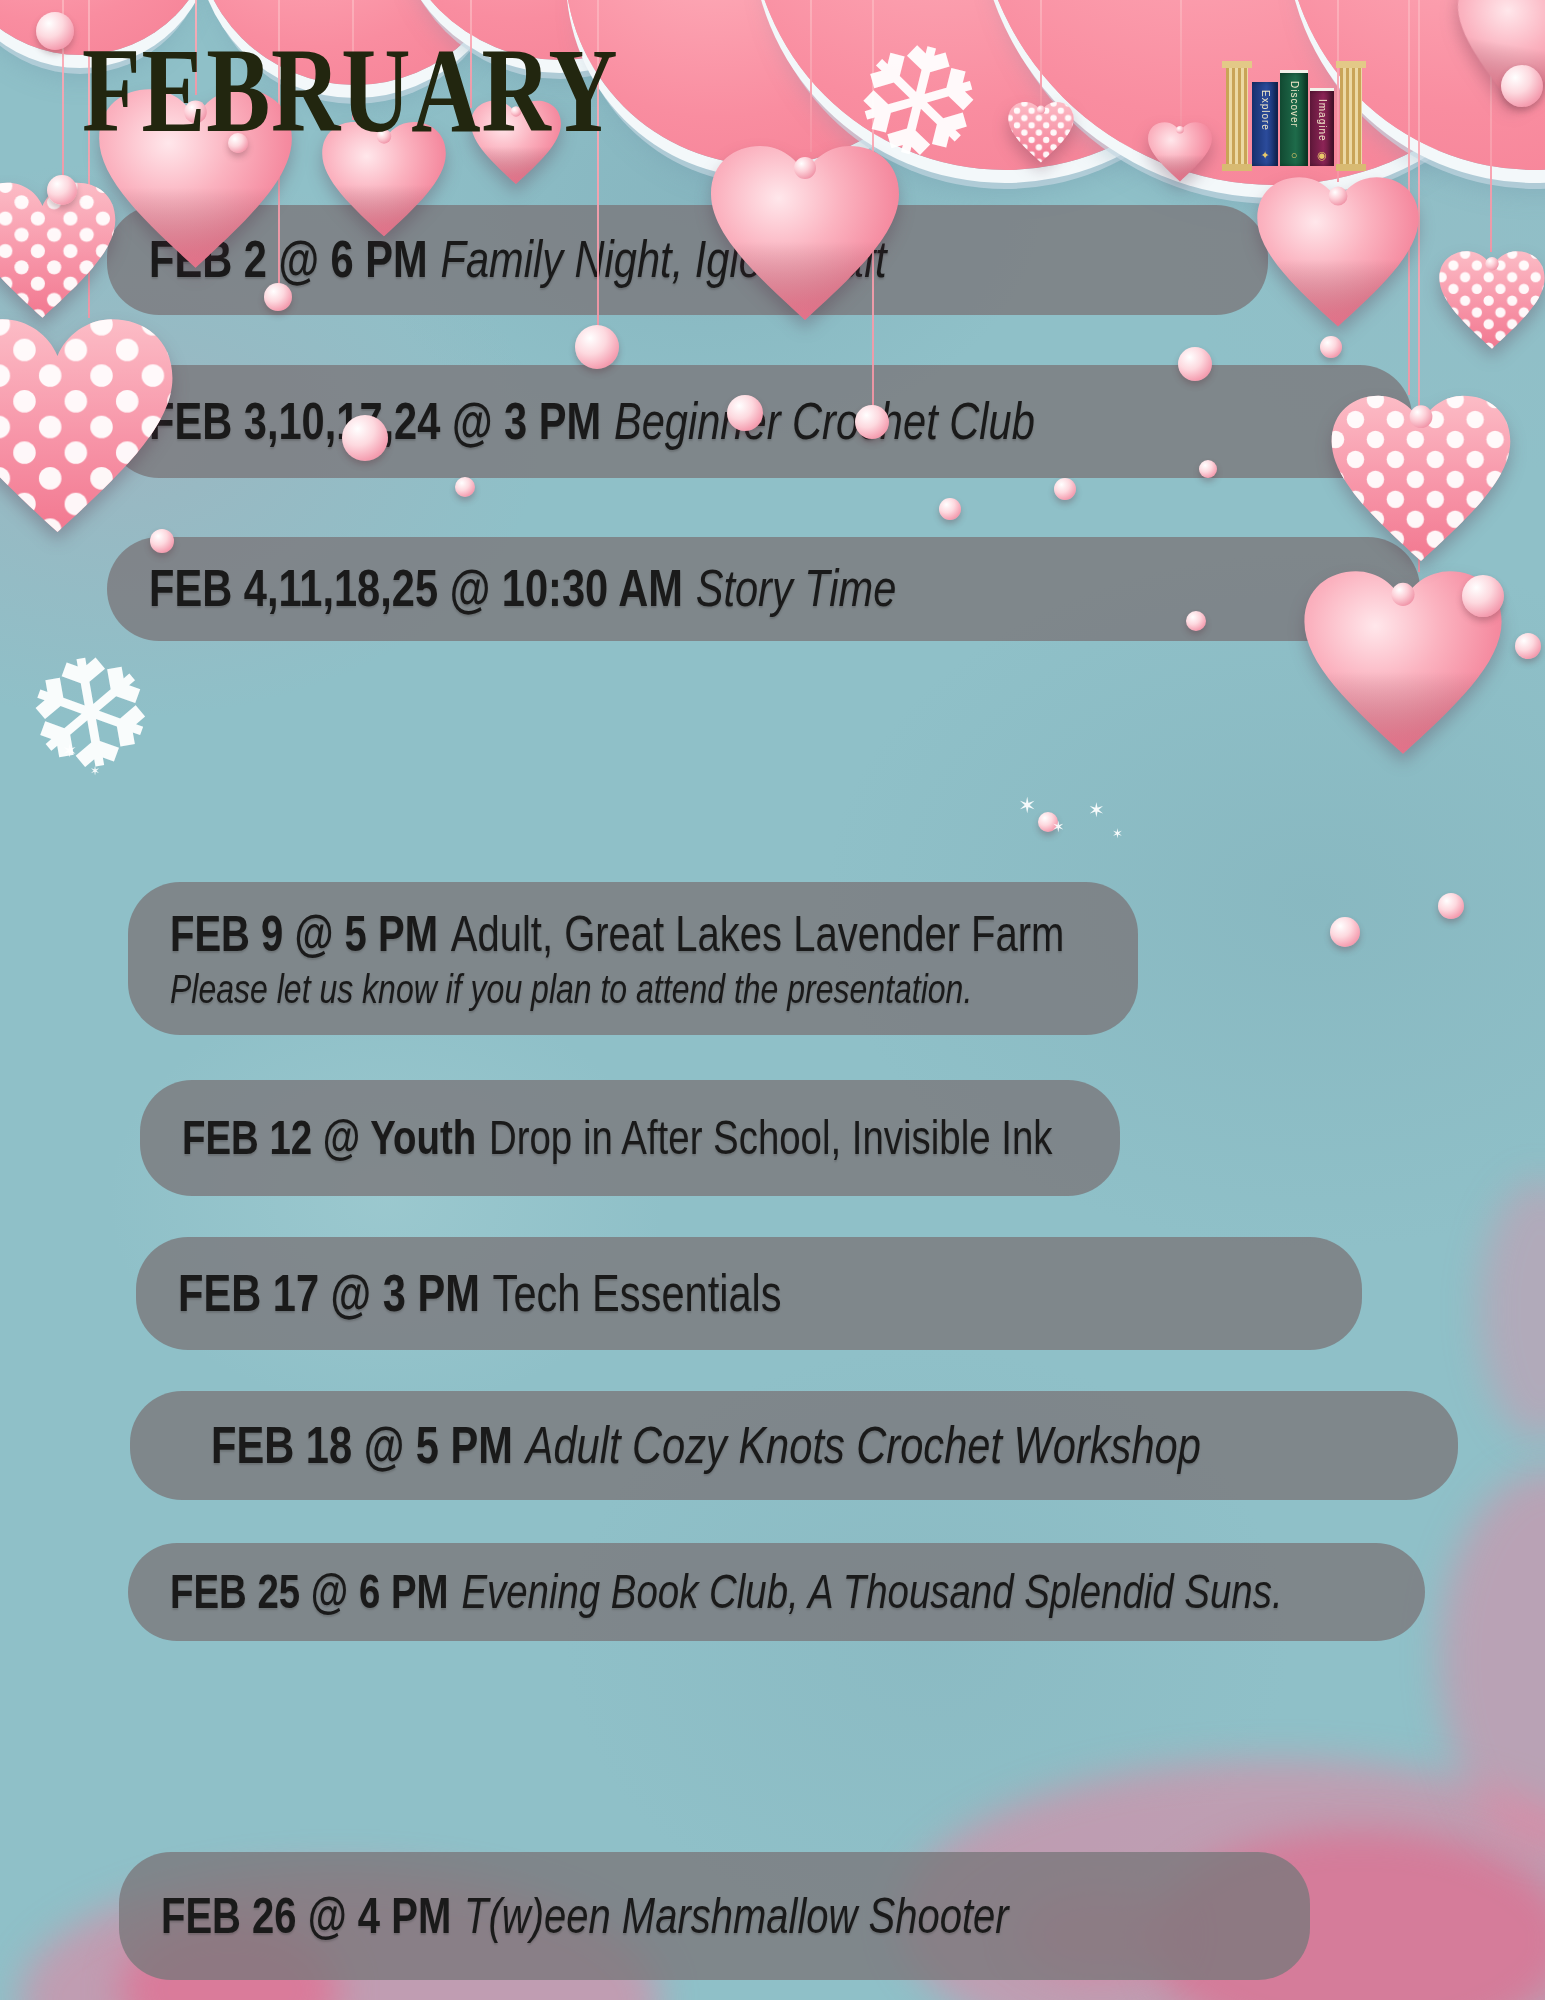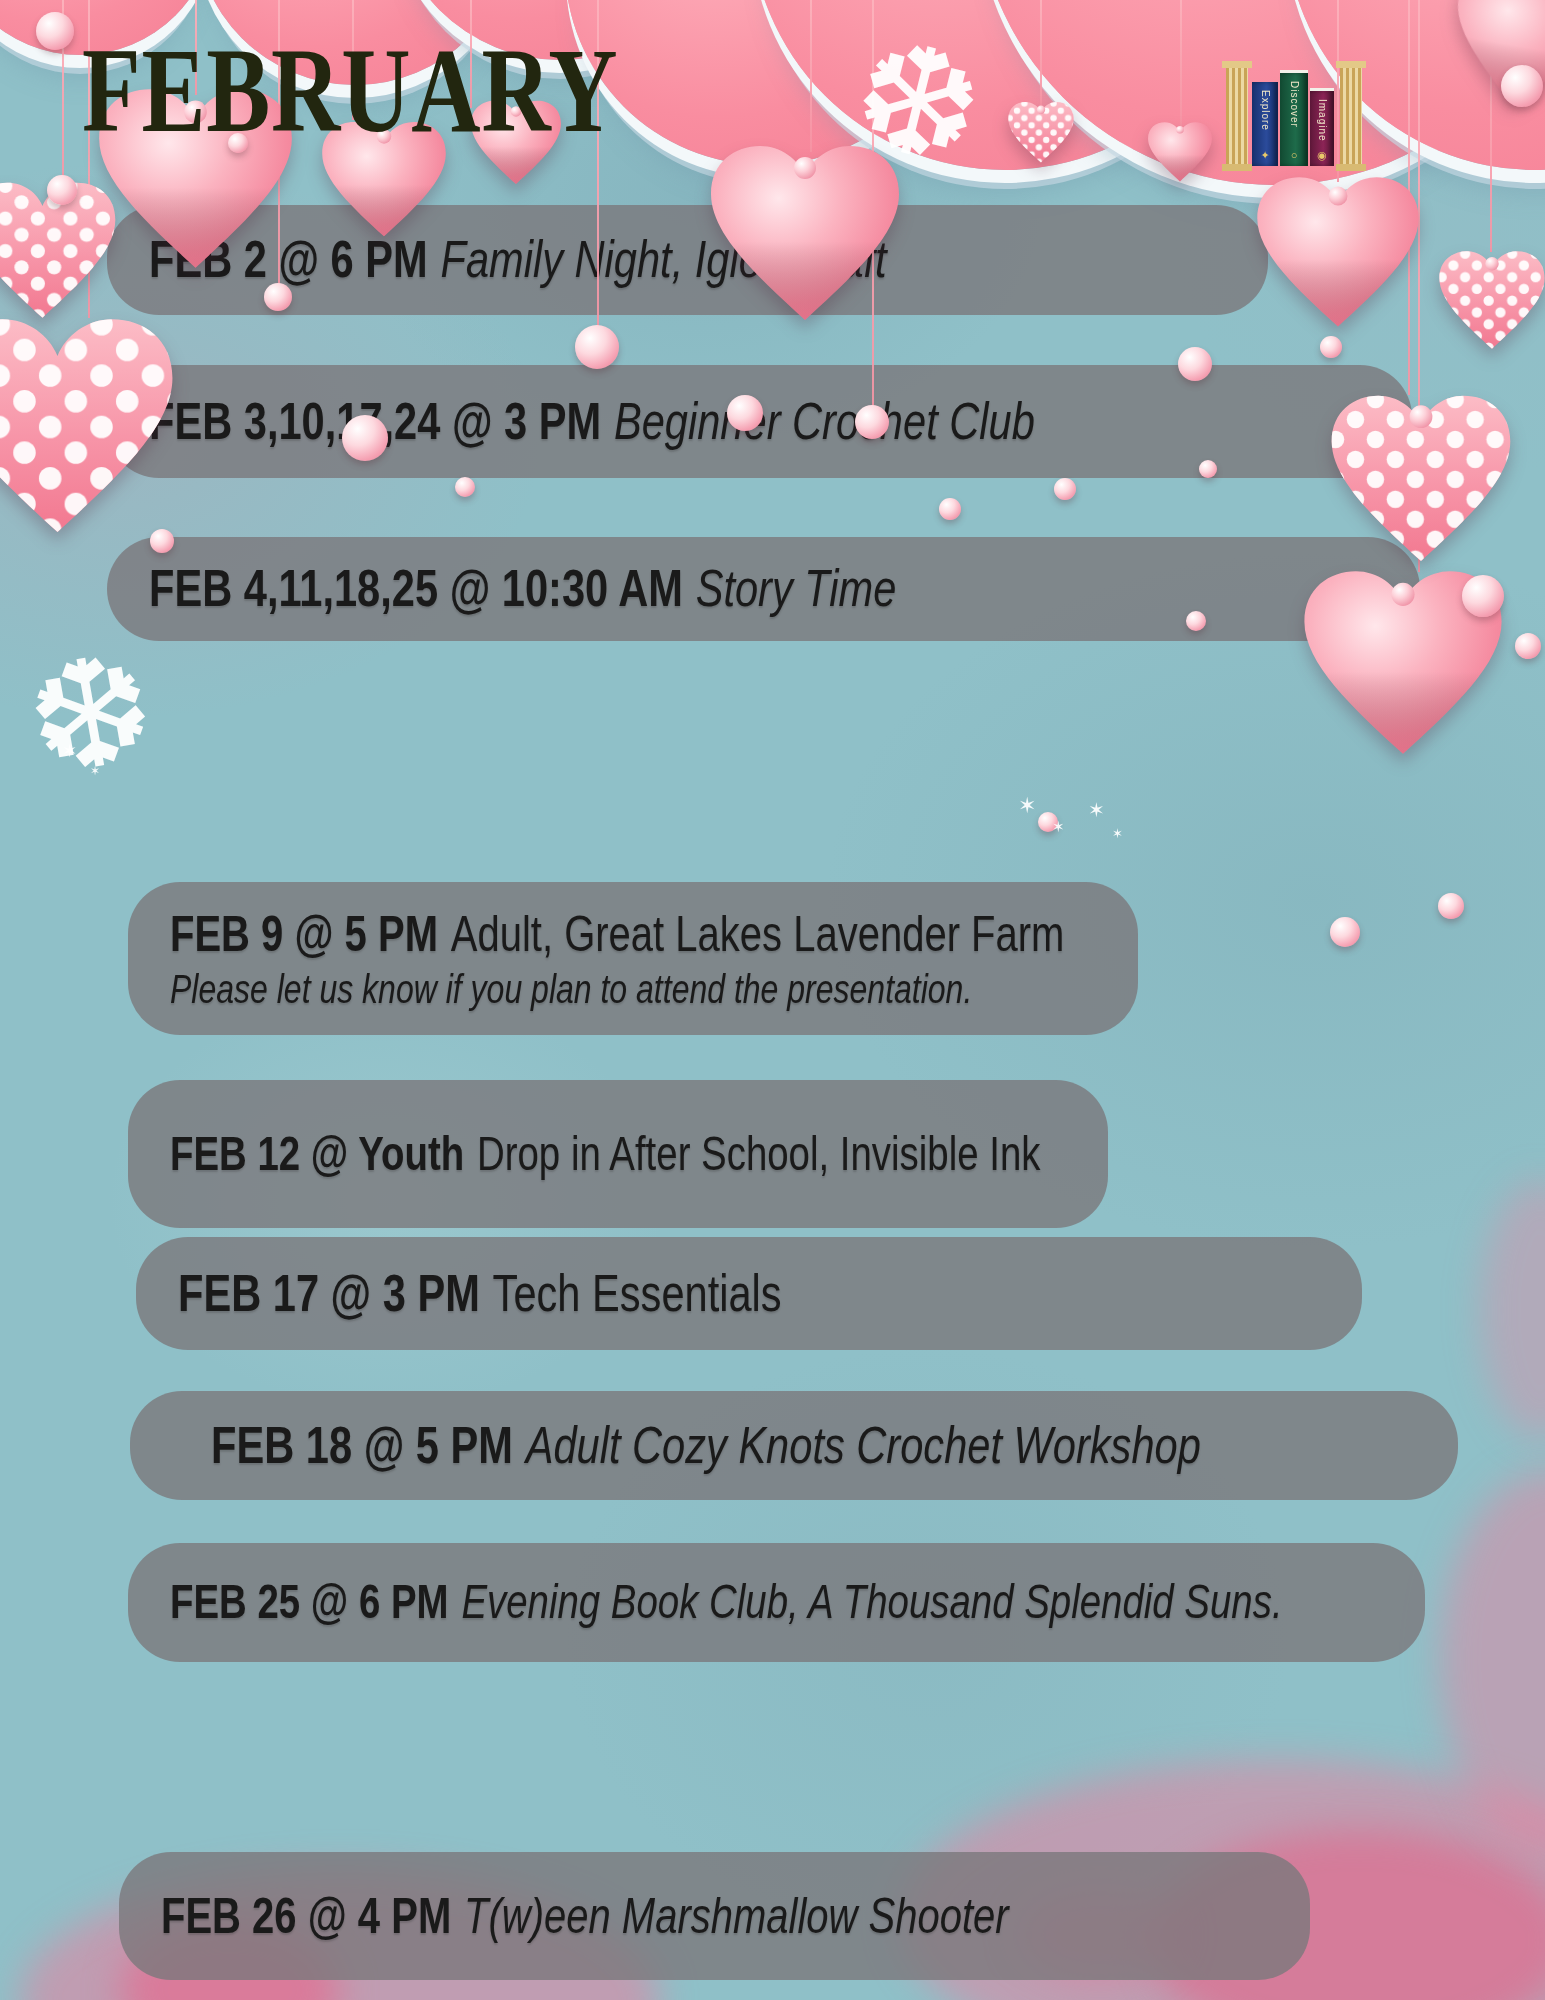--- a/index.html
+++ b/index.html
@@ -112,30 +112,30 @@
   <div class="bar" style="top:365px;left:107px;width:1305px;height:113px;">
     <div class="line"><span class="when">FEB 3,10,17,24 @ 3 PM</span><span class="evt it">Beginner Crochet Club</span></div>
   </div>
   <div class="bar" style="top:537px;left:107px;width:1313px;height:104px;">
     <div class="line"><span class="when">FEB 4,11,18,25 @ 10:30 AM</span><span class="evt it">Story Time</span></div>
   </div>
   <div class="bar" style="top:882px;left:128px;width:1010px;height:153px;">
     <div class="line" style="font-size:50px;"><span class="when">FEB 9 @ 5 PM</span><span class="evt">Adult, Great Lakes Lavender Farm</span></div>
     <div class="line note">Please let us know if you plan to attend the presentation.</div>
   </div>
-  <div class="bar" style="top:1080px;left:128px;width:980px;height:148px;">
+  <div class="bar" style="top:1080px;left:140px;width:980px;height:116px;">
     <div class="line" style="font-size:48px;"><span class="when">FEB 12 @ Youth</span><span class="evt">Drop in After School, Invisible Ink</span></div>
   </div>
   <div class="bar" style="top:1237px;left:136px;width:1226px;height:113px;">
     <div class="line"><span class="when">FEB 17 @ 3 PM</span><span class="evt">Tech Essentials</span></div>
   </div>
   <div class="bar" style="top:1391px;left:130px;width:1328px;height:109px;text-align:right;">
     <div class="line"><span class="when">FEB 18 @ 5 PM</span><span class="evt it">Adult Cozy Knots Crochet Workshop</span></div>
   </div>
-  <div class="bar" style="top:1543px;left:128px;width:1297px;height:119px;">
+  <div class="bar" style="top:1543px;left:128px;width:1297px;height:98px;">
     <div class="line" style="font-size:48px;"><span class="when">FEB 25 @ 6 PM</span><span class="evt it">Evening Book Club, A Thousand Splendid Suns.</span></div>
   </div>
   <div class="bar" style="top:1852px;left:119px;width:1191px;height:128px;">
     <div class="line" style="font-size:50px;"><span class="when">FEB 26 @ 4 PM</span><span class="evt it">T(w)een Marshmallow Shooter</span></div>
   </div>
 
   <div class="string" style="left:62px;height:195px;"></div>
   <div class="string" style="left:88px;height:318px;"></div>
   <div class="string" style="left:195px;height:95px;"></div>
   <div class="string" style="left:278px;height:300px;"></div>

